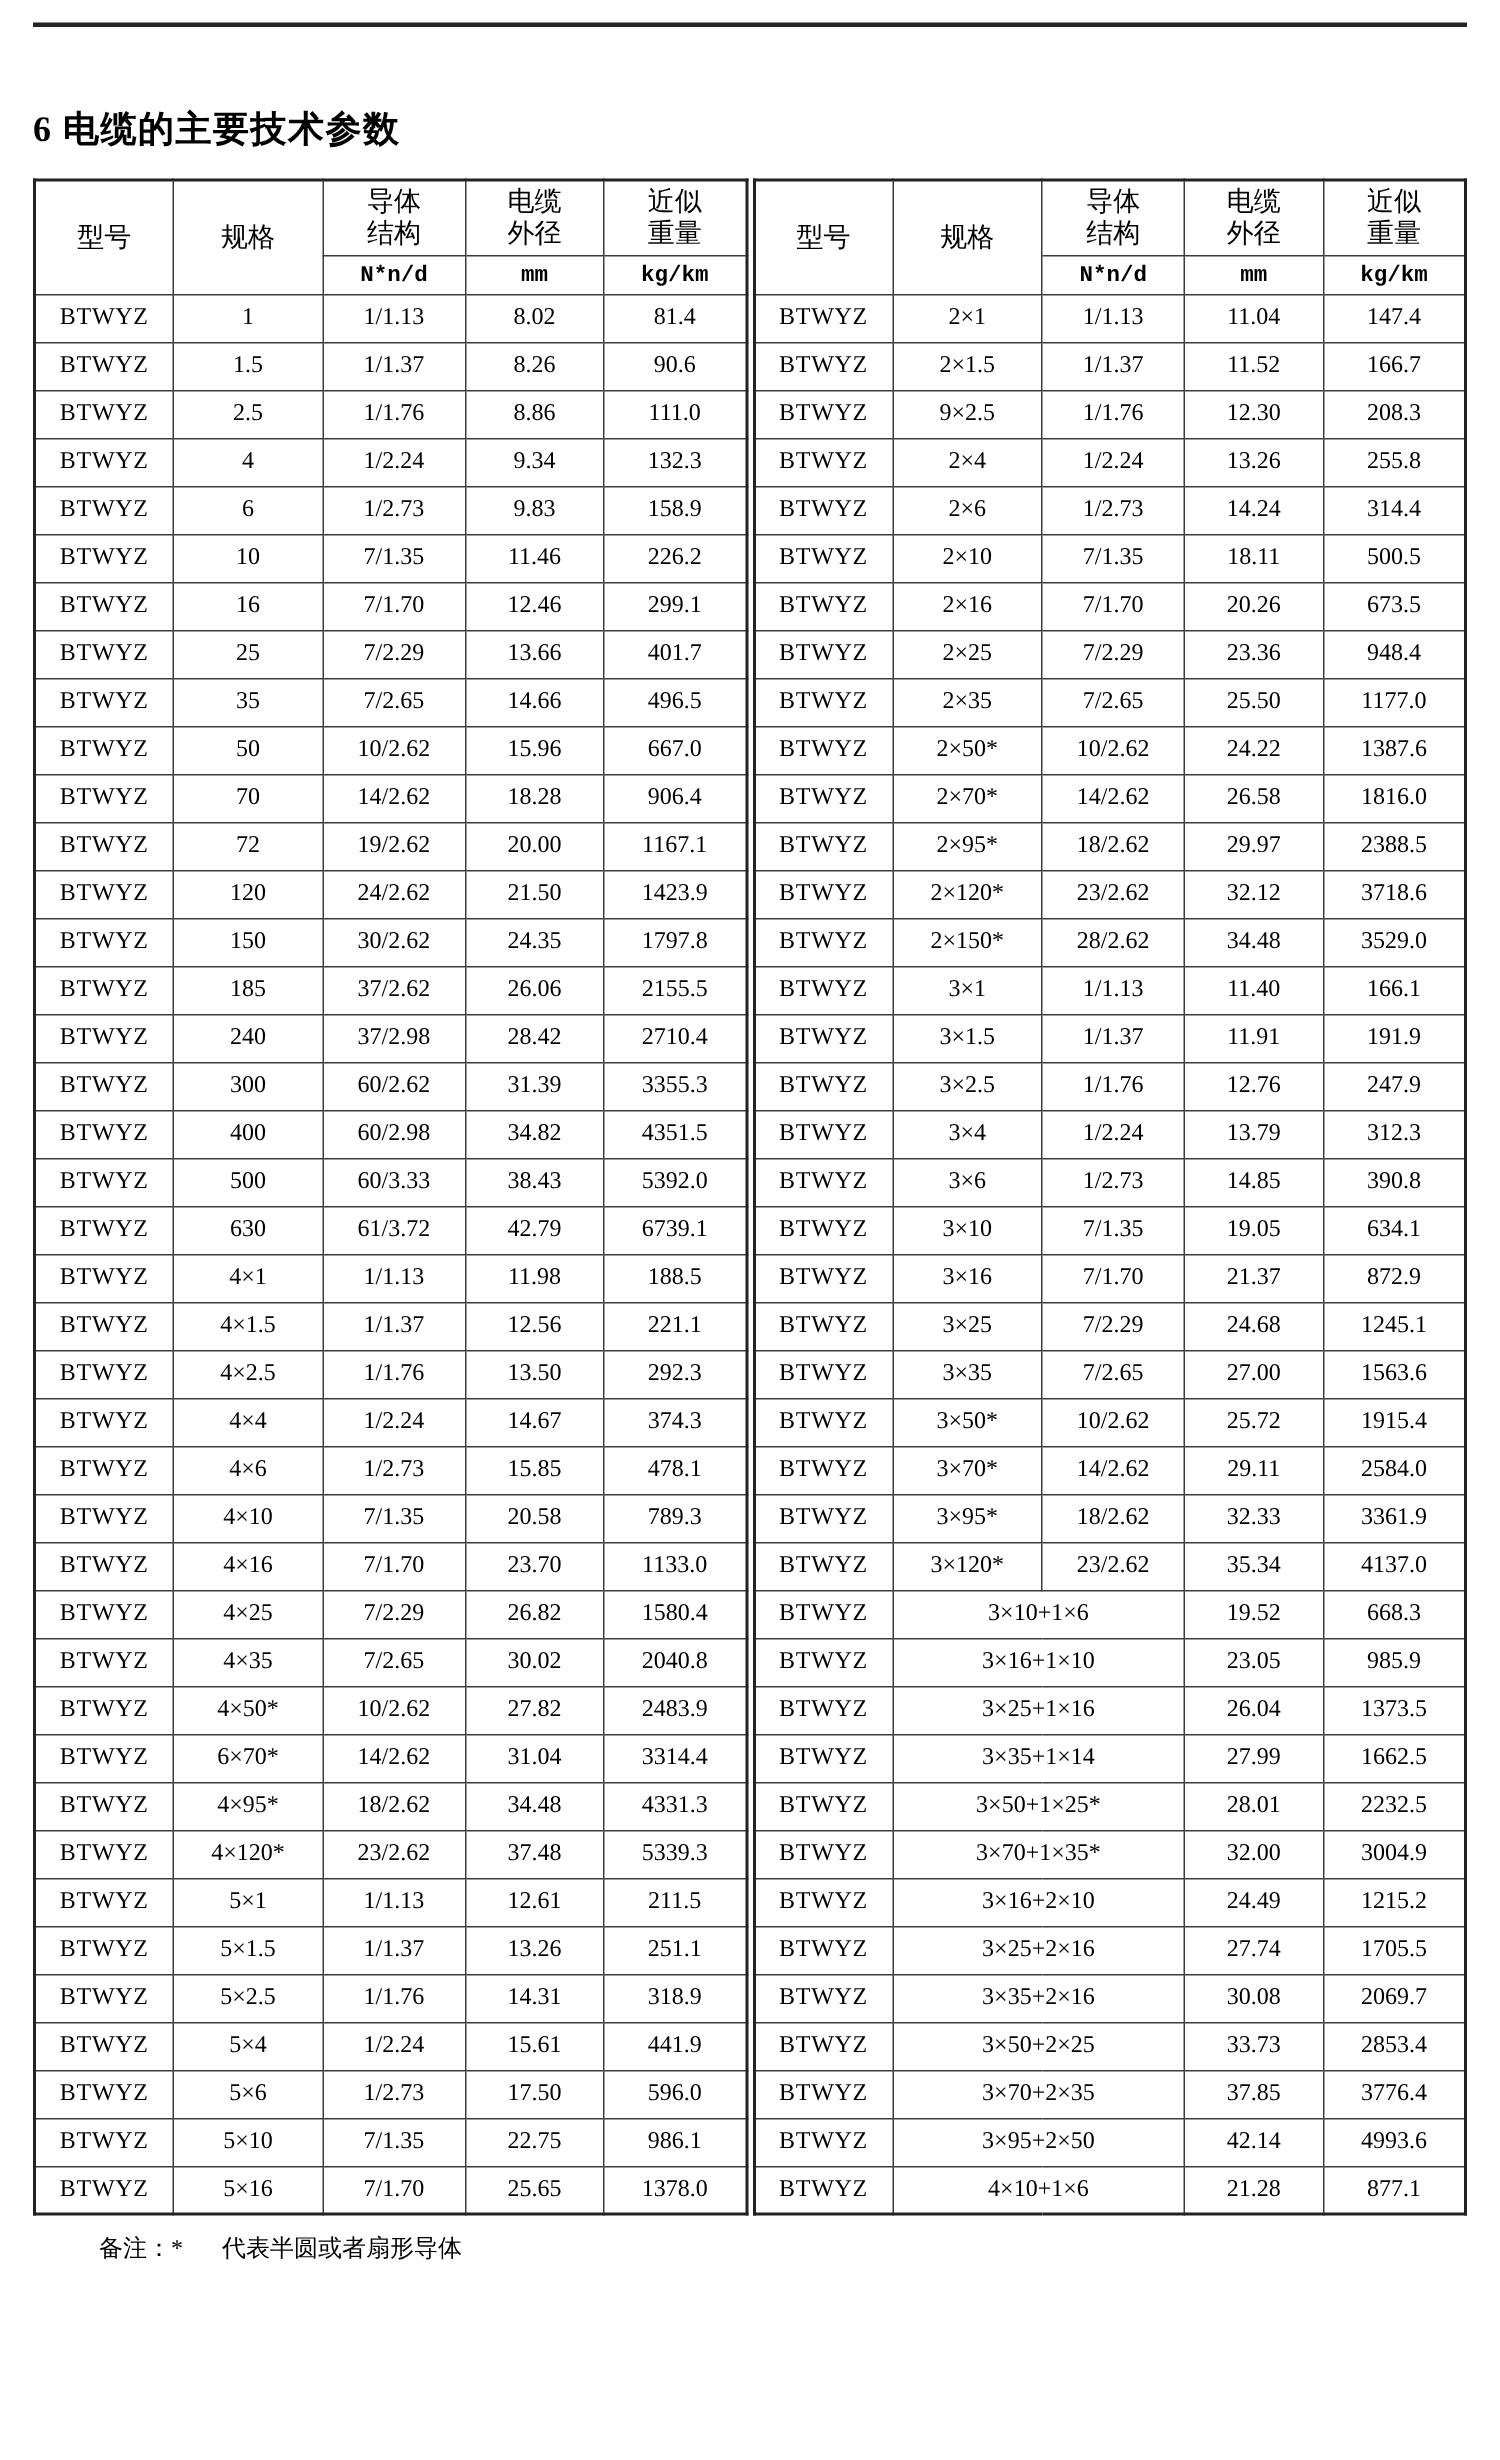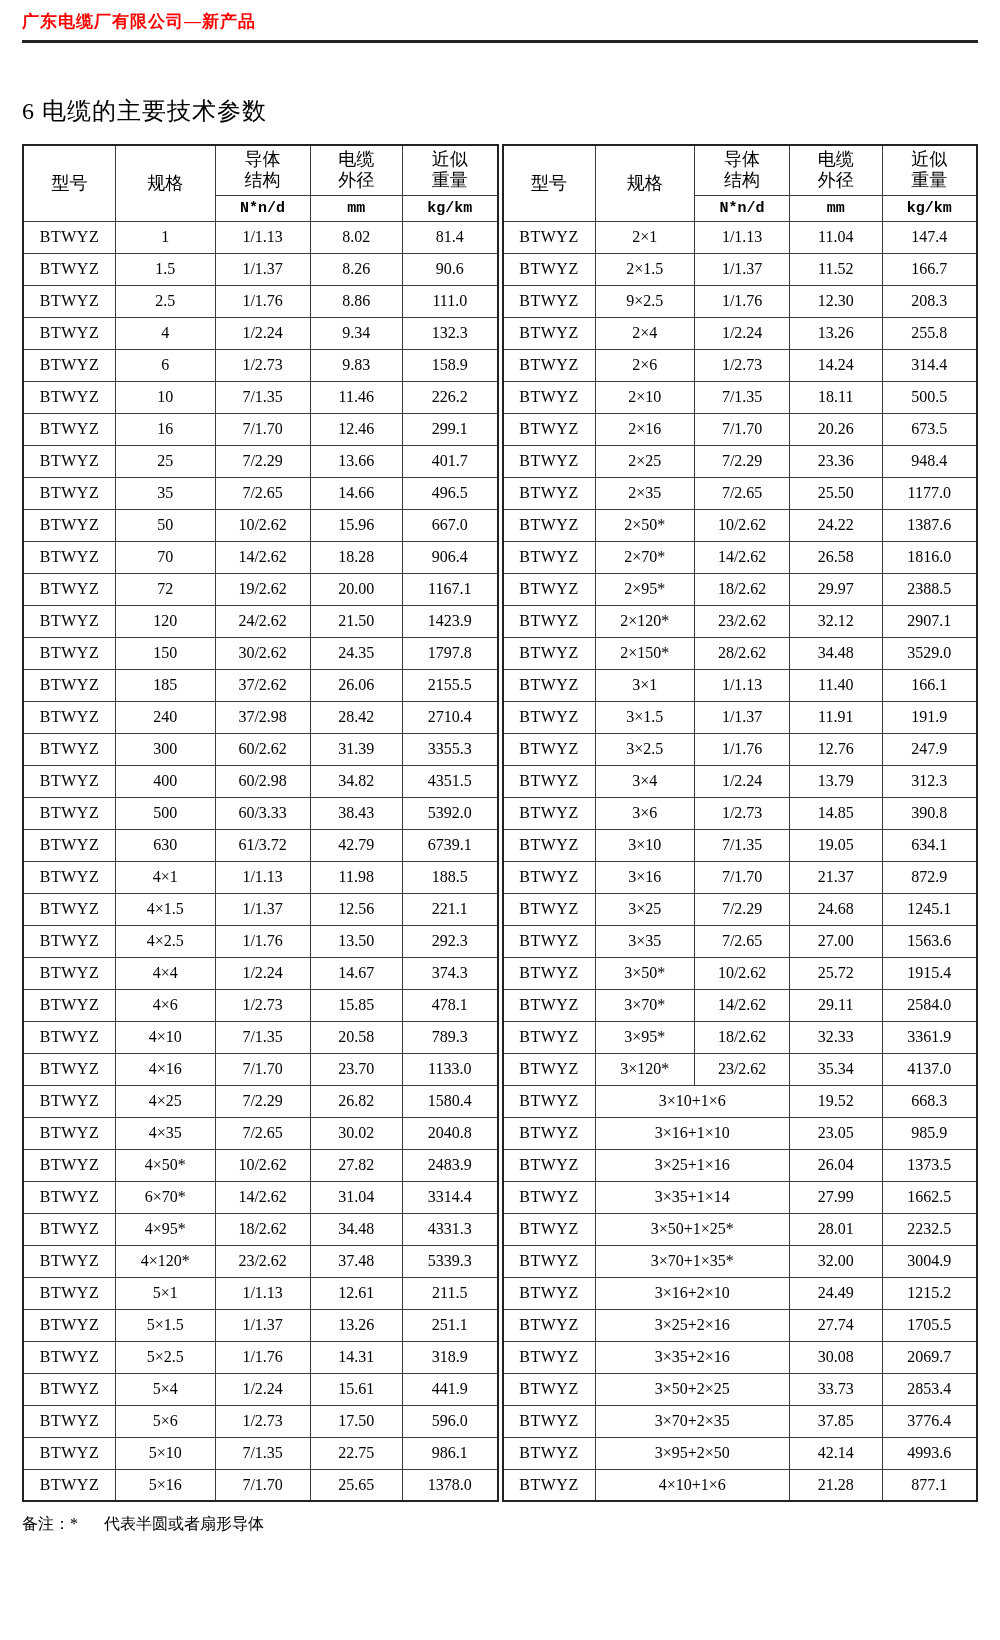--- a/index.html
+++ b/index.html
@@ -23,21 +23,21 @@
   .header-rule {
     margin-top: 7px;
     height: 3px;
     background: #232323;
     border: none;
   }
 
   .section-heading {
     margin-top: 52px;
     font-size: 24px;
-    font-weight: normal;
+    font-weight: bold;
     letter-spacing: 1px;
   }
 
   .tables-wrap {
     margin-top: 17px;
     display: flex;
     gap: 3px;
   }
   table.spec-table {
     flex: 1;
@@ -75,28 +75,28 @@
     font-size: 16px;
     line-height: 1;
   }
   tbody td[data-name="model-cell"] { letter-spacing: 0.5px; }
 
   .footnote {
     margin-top: 12px;
     font-size: 16px;
     display: flex;
     gap: 26px;
+    margin-left: 44px;
   }
 </style>
 </head>
 <body>
 
 <div class="page" data-name="document-page">
 
-  <div class="doc-header-title" data-name="document-header-title">广东电缆厂有限公司—新产品</div>
   <div class="header-rule" data-name="header-rule"></div>
 
   <div class="section-heading" data-name="section-heading">6 电缆的主要技术参数</div>
 
   <div class="tables-wrap" data-name="spec-tables">
 
     <table class="spec-table" data-name="spec-table-left">
       <colgroup>
         <col class="c-model">
           <col class="c-spec">
@@ -513,21 +513,21 @@
             <td data-name="spec-cell">2×95*</td>
             <td data-name="conductor-cell">18/2.62</td>
             <td data-name="od-cell">29.97</td>
             <td data-name="weight-cell">2388.5</td>
           </tr>
           <tr data-name="table-row">
             <td data-name="model-cell">BTWYZ</td>
             <td data-name="spec-cell">2×120*</td>
             <td data-name="conductor-cell">23/2.62</td>
             <td data-name="od-cell">32.12</td>
-            <td data-name="weight-cell">2907.1</td>
+            <td data-name="weight-cell">3718.6</td>
           </tr>
           <tr data-name="table-row">
             <td data-name="model-cell">BTWYZ</td>
             <td data-name="spec-cell">2×150*</td>
             <td data-name="conductor-cell">28/2.62</td>
             <td data-name="od-cell">34.48</td>
             <td data-name="weight-cell">3529.0</td>
           </tr>
           <tr data-name="table-row">
             <td data-name="model-cell">BTWYZ</td>

